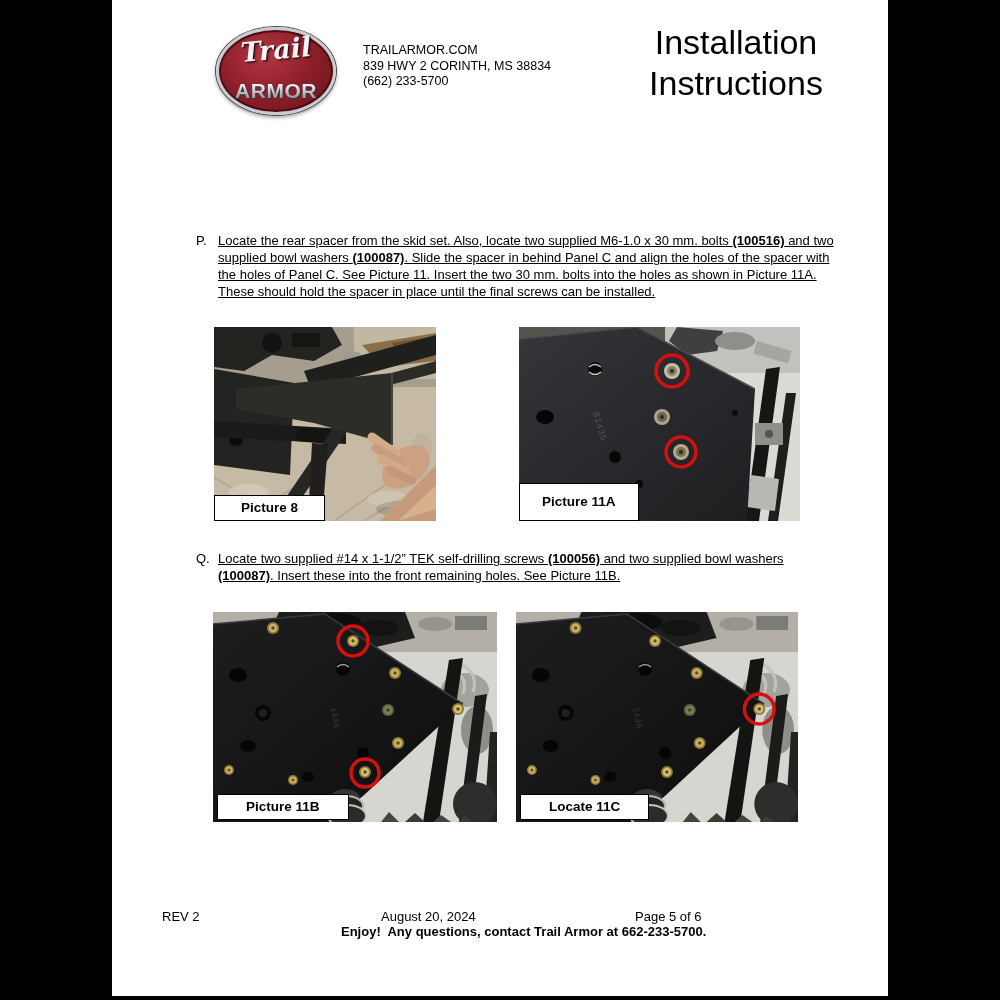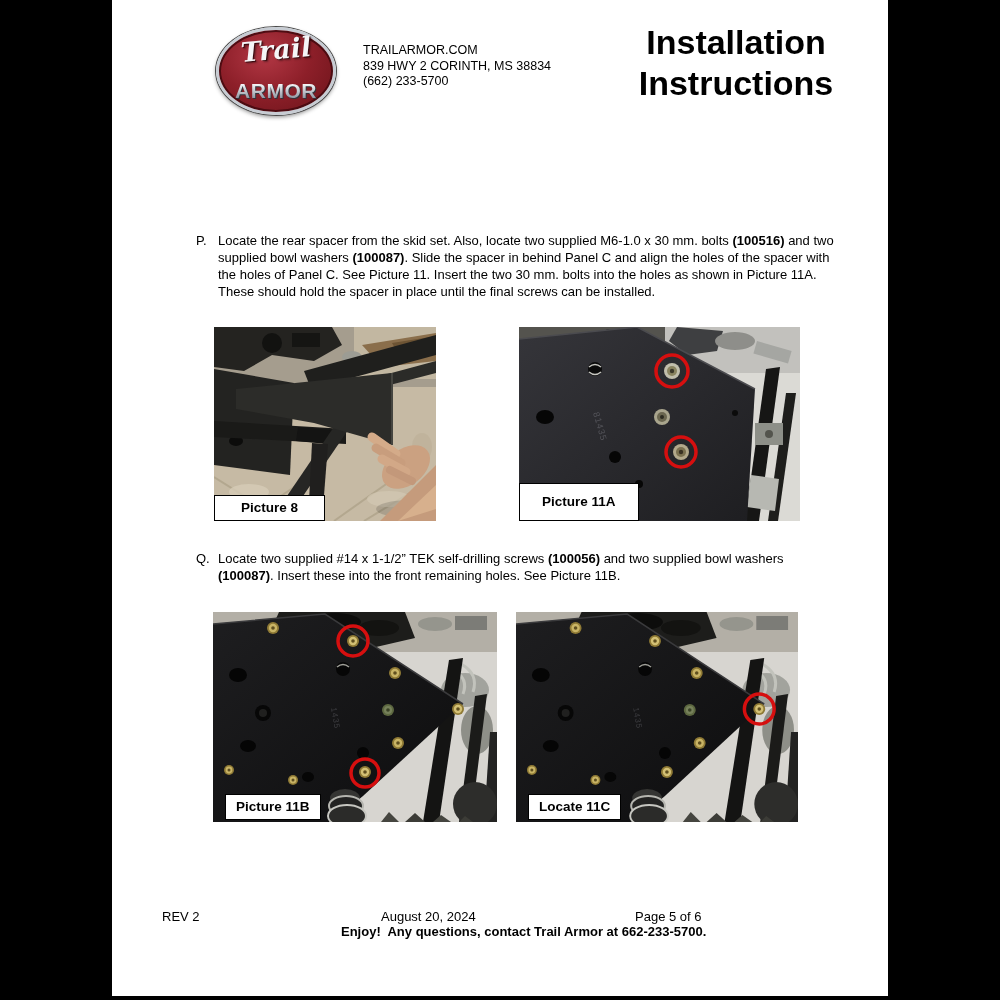--- a/index.html
+++ b/index.html
@@ -13,40 +13,40 @@
         border:3px solid #c7ccd3;box-shadow:0 0 0 1px #4a4a4a,0 2px 4px rgba(0,0,0,.45),inset 0 0 0 2px rgba(70,10,15,.9);}
   .logo .script{position:absolute;left:0;right:0;top:4px;text-align:center;
         font-family:"DejaVu Serif",serif;font-style:italic;font-weight:bold;font-size:27px;
         color:#f5f5f7;transform:rotate(-5deg);text-shadow:1px 1px 0 #3a0b10,2px 2px 2px rgba(0,0,0,.4);}
   .logo .block{position:absolute;left:0;right:0;bottom:9px;text-align:center;
         font-weight:800;font-size:21px;letter-spacing:.5px;
         background:linear-gradient(#f7f8fa 20%,#8f96a2 80%);-webkit-background-clip:text;background-clip:text;
         color:transparent;text-shadow:none;filter:drop-shadow(1px 1px 0 #30343b);}
   .company{position:absolute;left:251px;top:43px;font-size:12.5px;line-height:15.5px;}
   .doc-title{position:absolute;left:505px;top:22px;width:238px;text-align:center;
-        font-size:34px;line-height:41px;font-weight:700;}
+        font-size:34px;line-height:41px;font-weight:400;}
 
   
   .step{position:absolute;left:84px;width:640px;display:flex;font-size:13px;line-height:17px;}
   .step .letter{width:22px;flex:none;}
-  .step .text{width:618px;}
+  .step .text{width:618px;text-decoration:underline;}
   .step .text b{font-weight:700;}
   .step-p{top:232px;}
   .step-q{top:550px;}
 
   
   .photo{position:absolute;overflow:hidden;background:#9a958c;}
   .photo svg{display:block;width:100%;height:100%;}
   .photo-label{position:absolute;background:#fff;border:1.5px solid #000;font-weight:700;
         font-size:13.5px;line-height:16px;padding:4px 10px;white-space:nowrap;}
   .lbl-corner{left:0;bottom:0;}
   .lbl-inset{left:4px;bottom:2px;}
   .pad-lg{padding:4px 26px;}
   .pad-md{padding:10px 22px;}
-  .pad-sm{padding:4px 10px;margin-left:8px;}
+  .pad-sm{padding:4px 28px;}
   .pic-11 {left:102px;top:327px;width:222px;height:194px;}
   .pic-11a{left:407px;top:327px;width:281px;height:194px;}
   .pic-11b{left:101px;top:612px;width:284px;height:210px;}
   .pic-11c{left:404px;top:612px;width:282px;height:210px;}
 
   
   .footer-item{position:absolute;top:891px;font-size:13px;margin-top:18px;}
   .f-rev{left:50px;}
   .f-date{left:269px;}
   .f-page{left:523px;}

